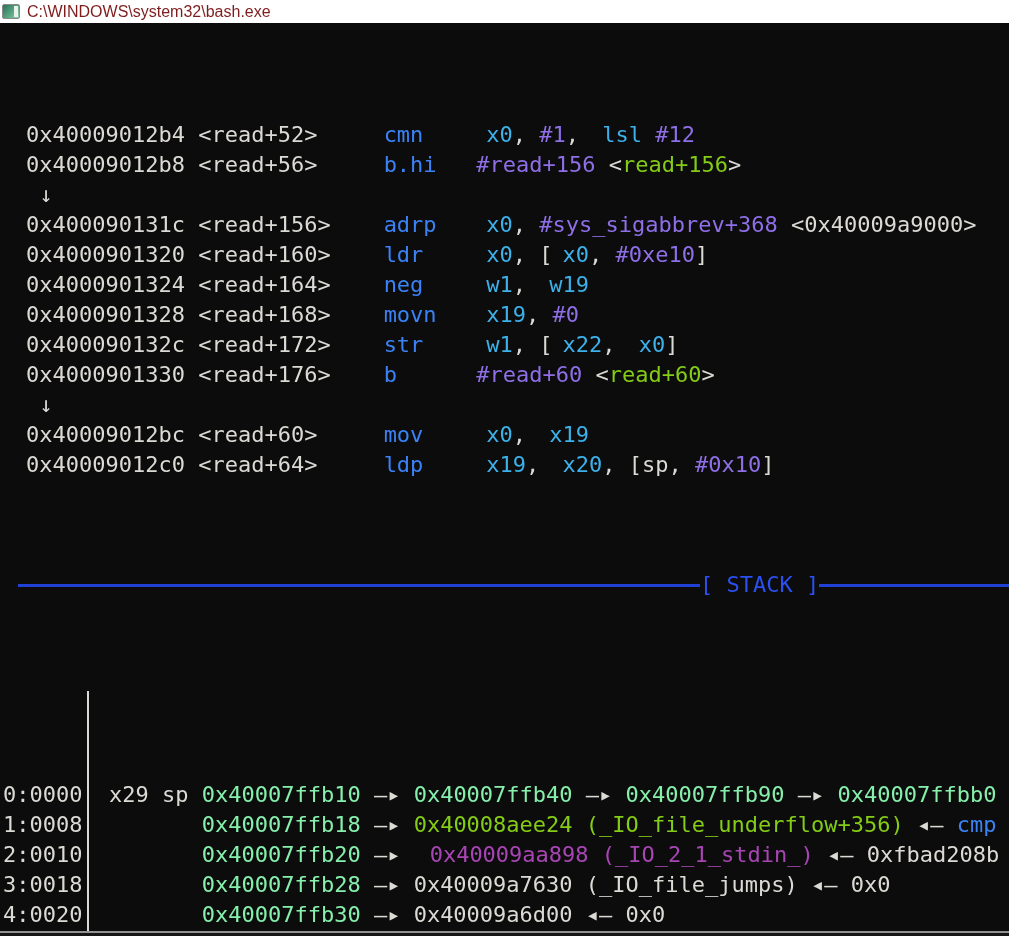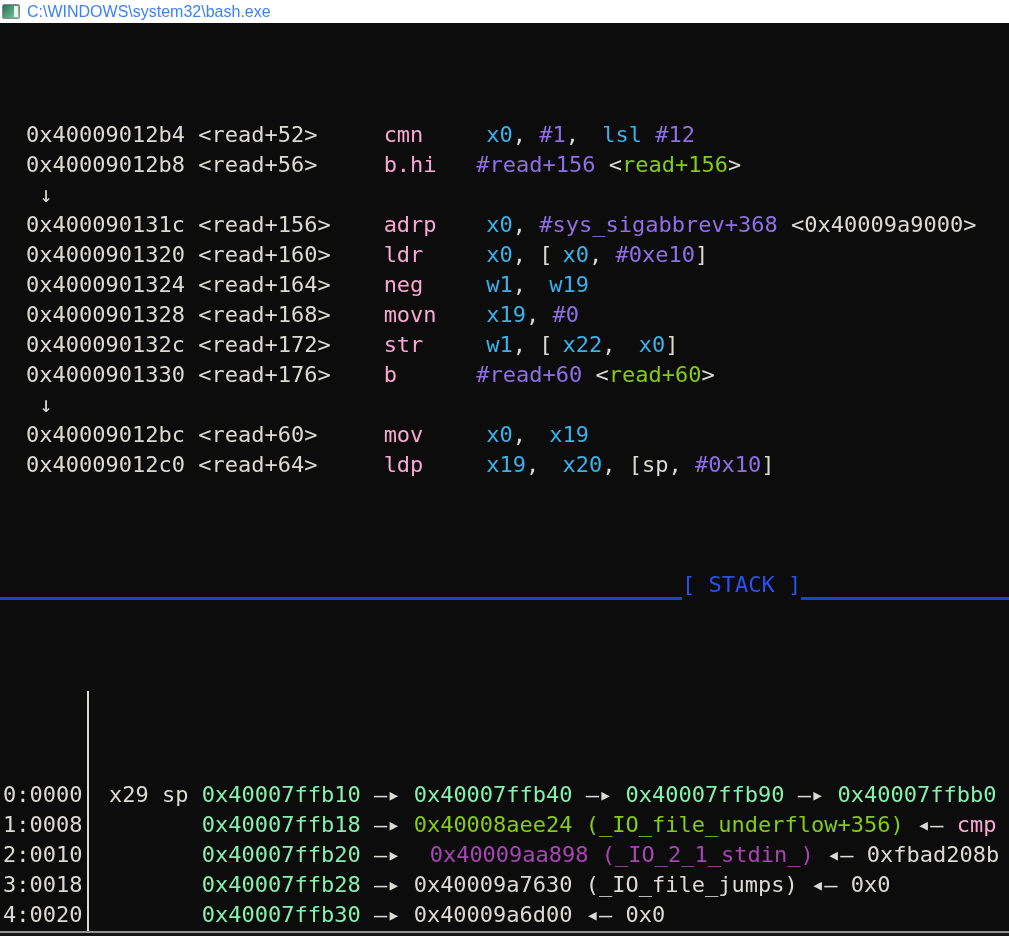--- a/index.html
+++ b/index.html
@@ -17,43 +17,43 @@
     width:18px; height:15px; margin-right:7px; display:inline-block;
     border:1px solid #8a8a8a; border-radius:2px;
     background:linear-gradient(135deg,#2e6e5e 0%,#57a57e 55%,#8fd0b0 100%);
     position:relative;
   }
   .app-icon::after {
     content:""; position:absolute; right:1px; top:1px; bottom:1px; width:4px;
     background:#efefef;
   }
   .title-text {
-    font-family:"Liberation Sans", sans-serif; font-size:16px; color:#3b82f6;
+    font-family:"Liberation Sans", sans-serif; font-size:16px; color:#7f1d1d;
   }
   .screen {
     position:absolute; top:23px; left:0; right:0; bottom:0;
     padding-top:7px; font-size:22px; line-height:30px;
     white-space:pre; overflow:hidden; color:#dcdad5;
   }
   .tline { height:30px; white-space:pre; overflow:hidden; }
   .section-disasm .tline { padding-left:26px; }
   .section-stack, .section-backtrace { position:relative; }
   .section-stack .tline, .section-backtrace .tline { padding-left:3px; }
   .vbar { position:absolute; left:87px; top:1px; bottom:1px; width:2px; background:#dcdad5; }
 
   
   .seg-fg  { color:#dcdad5; }
-  .seg-mn  { color:#f9a8d4;text-align:center; }
+  .seg-mn  { color:#3b82f6;text-align:center; }
   .seg-reg { color:#3cb1ea;margin-left:10px; }
   .seg-imm { color:#8f6fe8; }
   .seg-red { color:#84cc16; }
   .seg-mag { color:#a845b5;margin-left:16px; }
   .seg-yel { color:#86efac; }
 
-  .divider { height:30px; display:flex; align-items:flex-end; }
+  .divider { height:30px; display:flex; align-items:center;margin-left:18px; }
   .dline { border-top:3px solid #2140d4; height:0; }
   .dline-left-stack { width:682px; }
   .dline-right { flex:1; }
   .dtext { color:#2b50f2; white-space:pre; }
   .bottom-strip {
     position:absolute; left:0; right:0; bottom:0; height:5px;
     background:#161616; border-top:2px solid #929292;
   }
 </style>
 </head>

